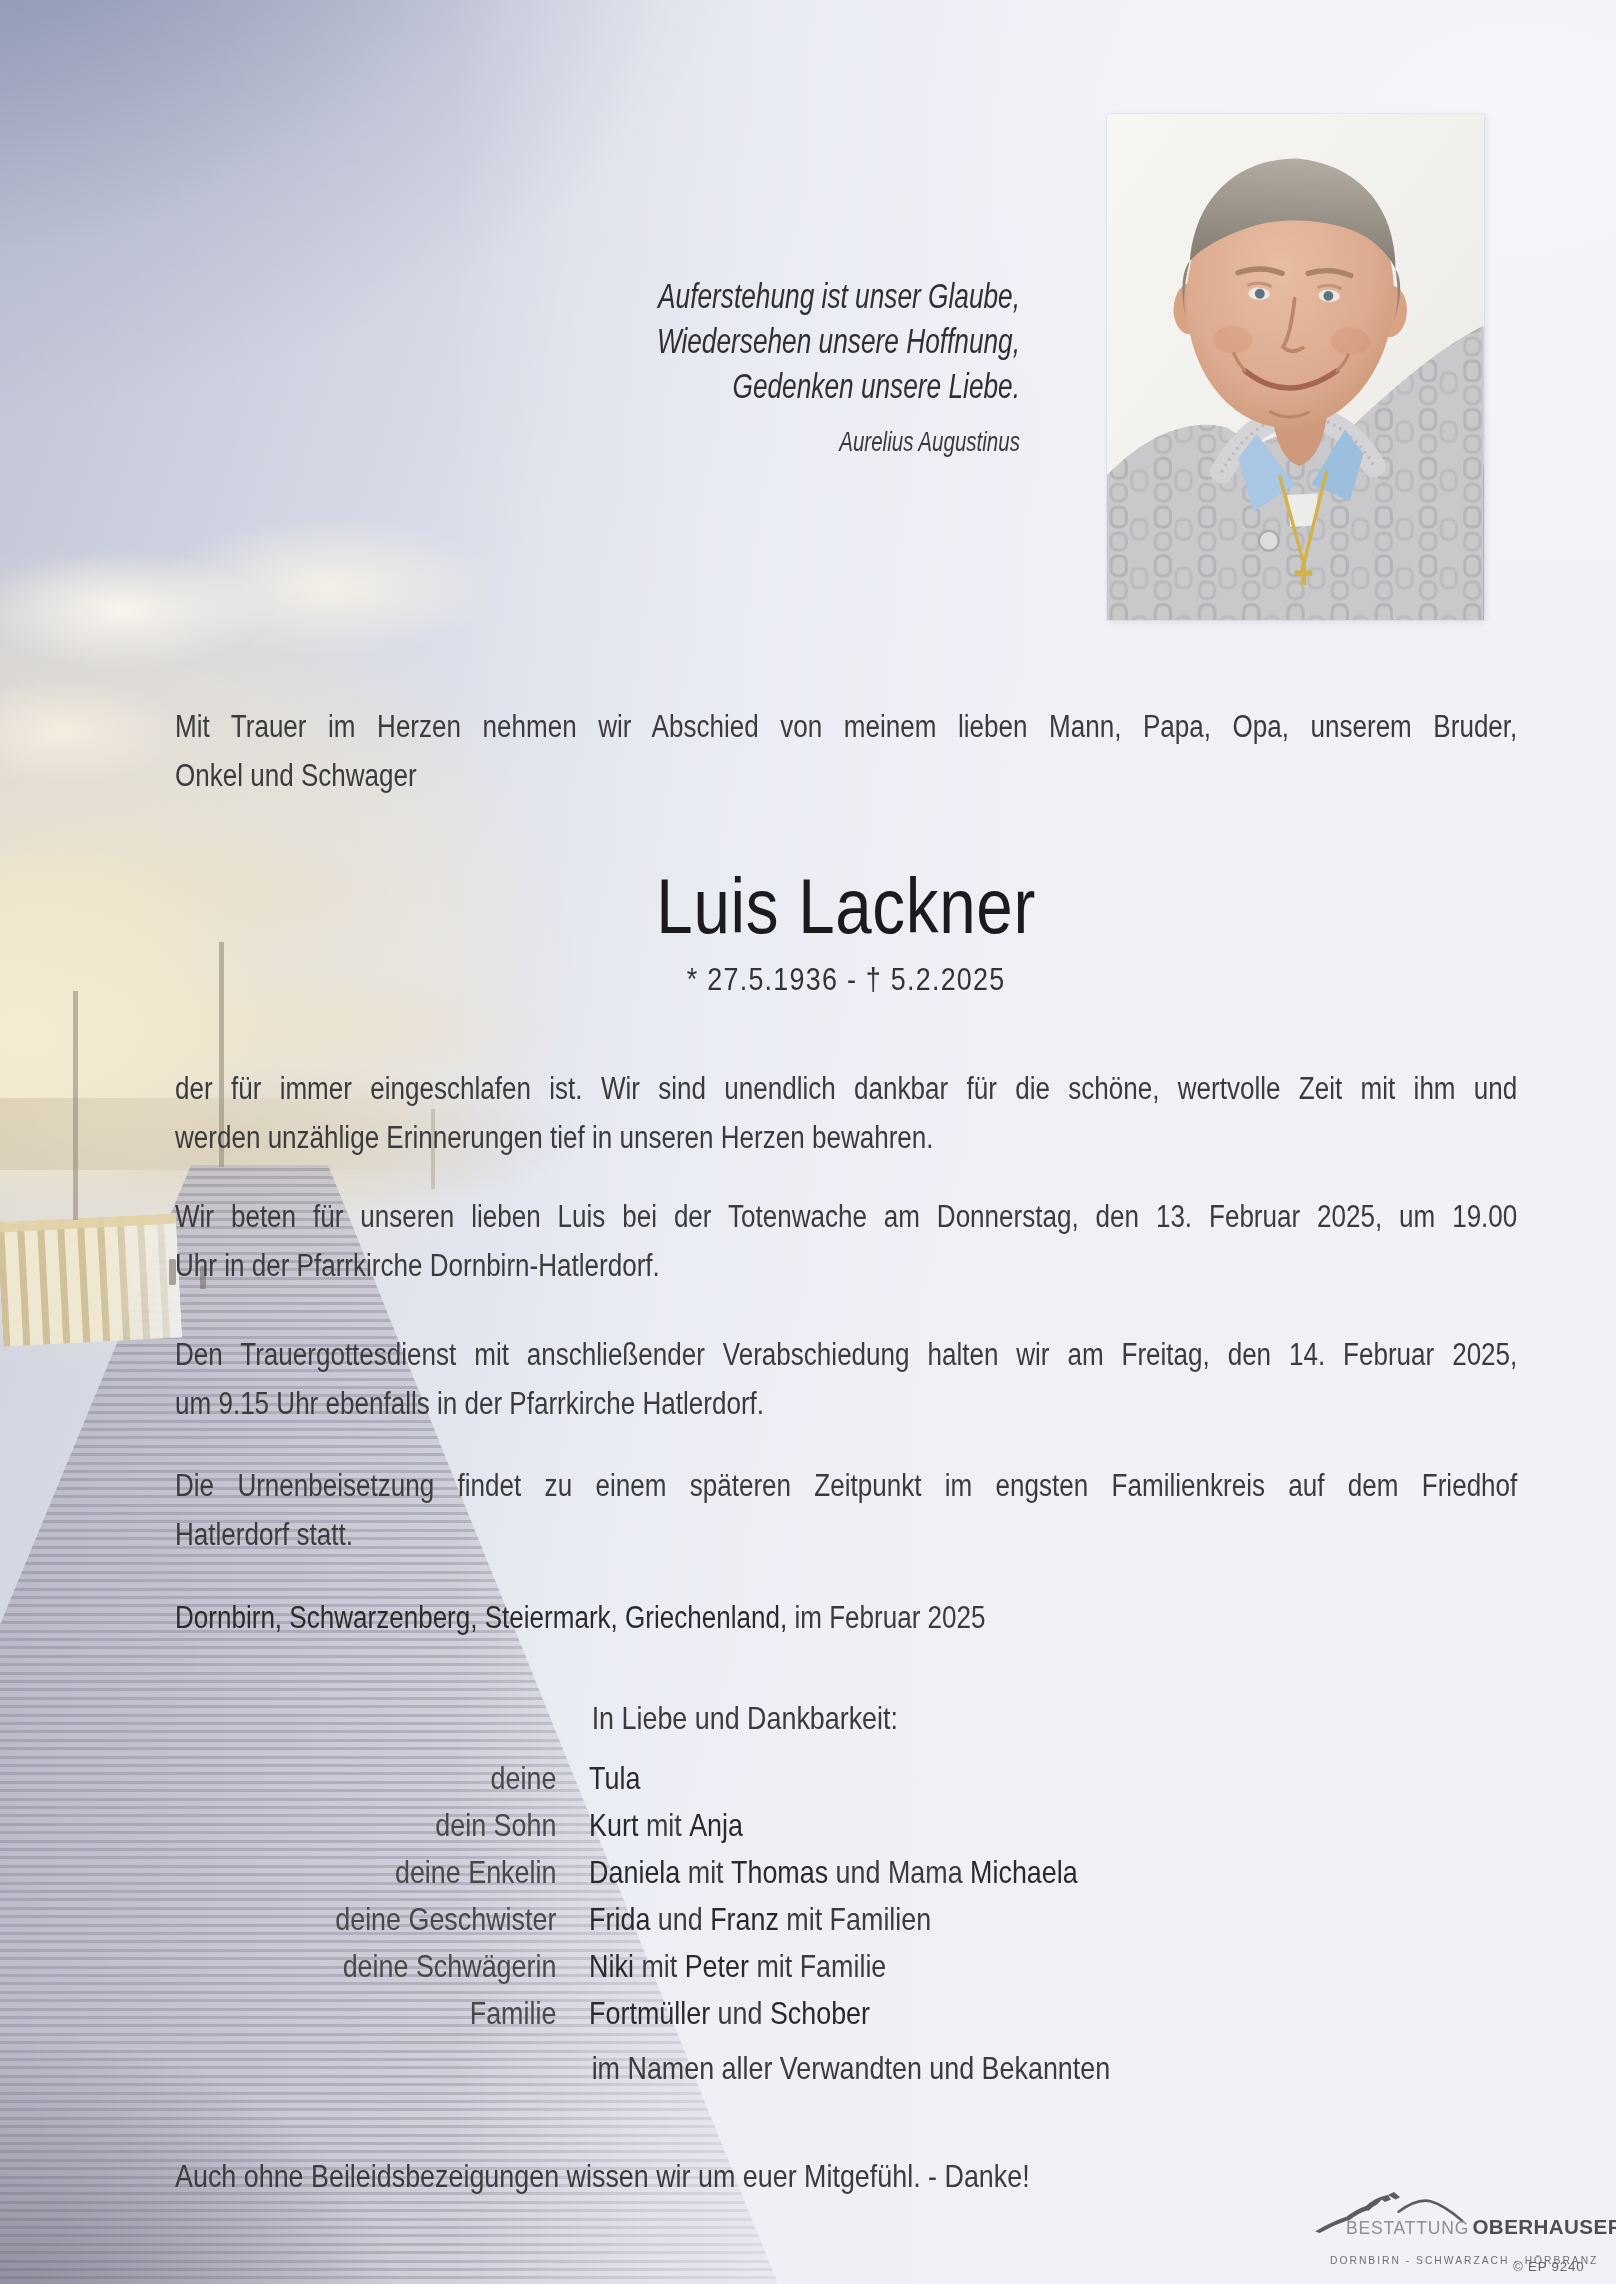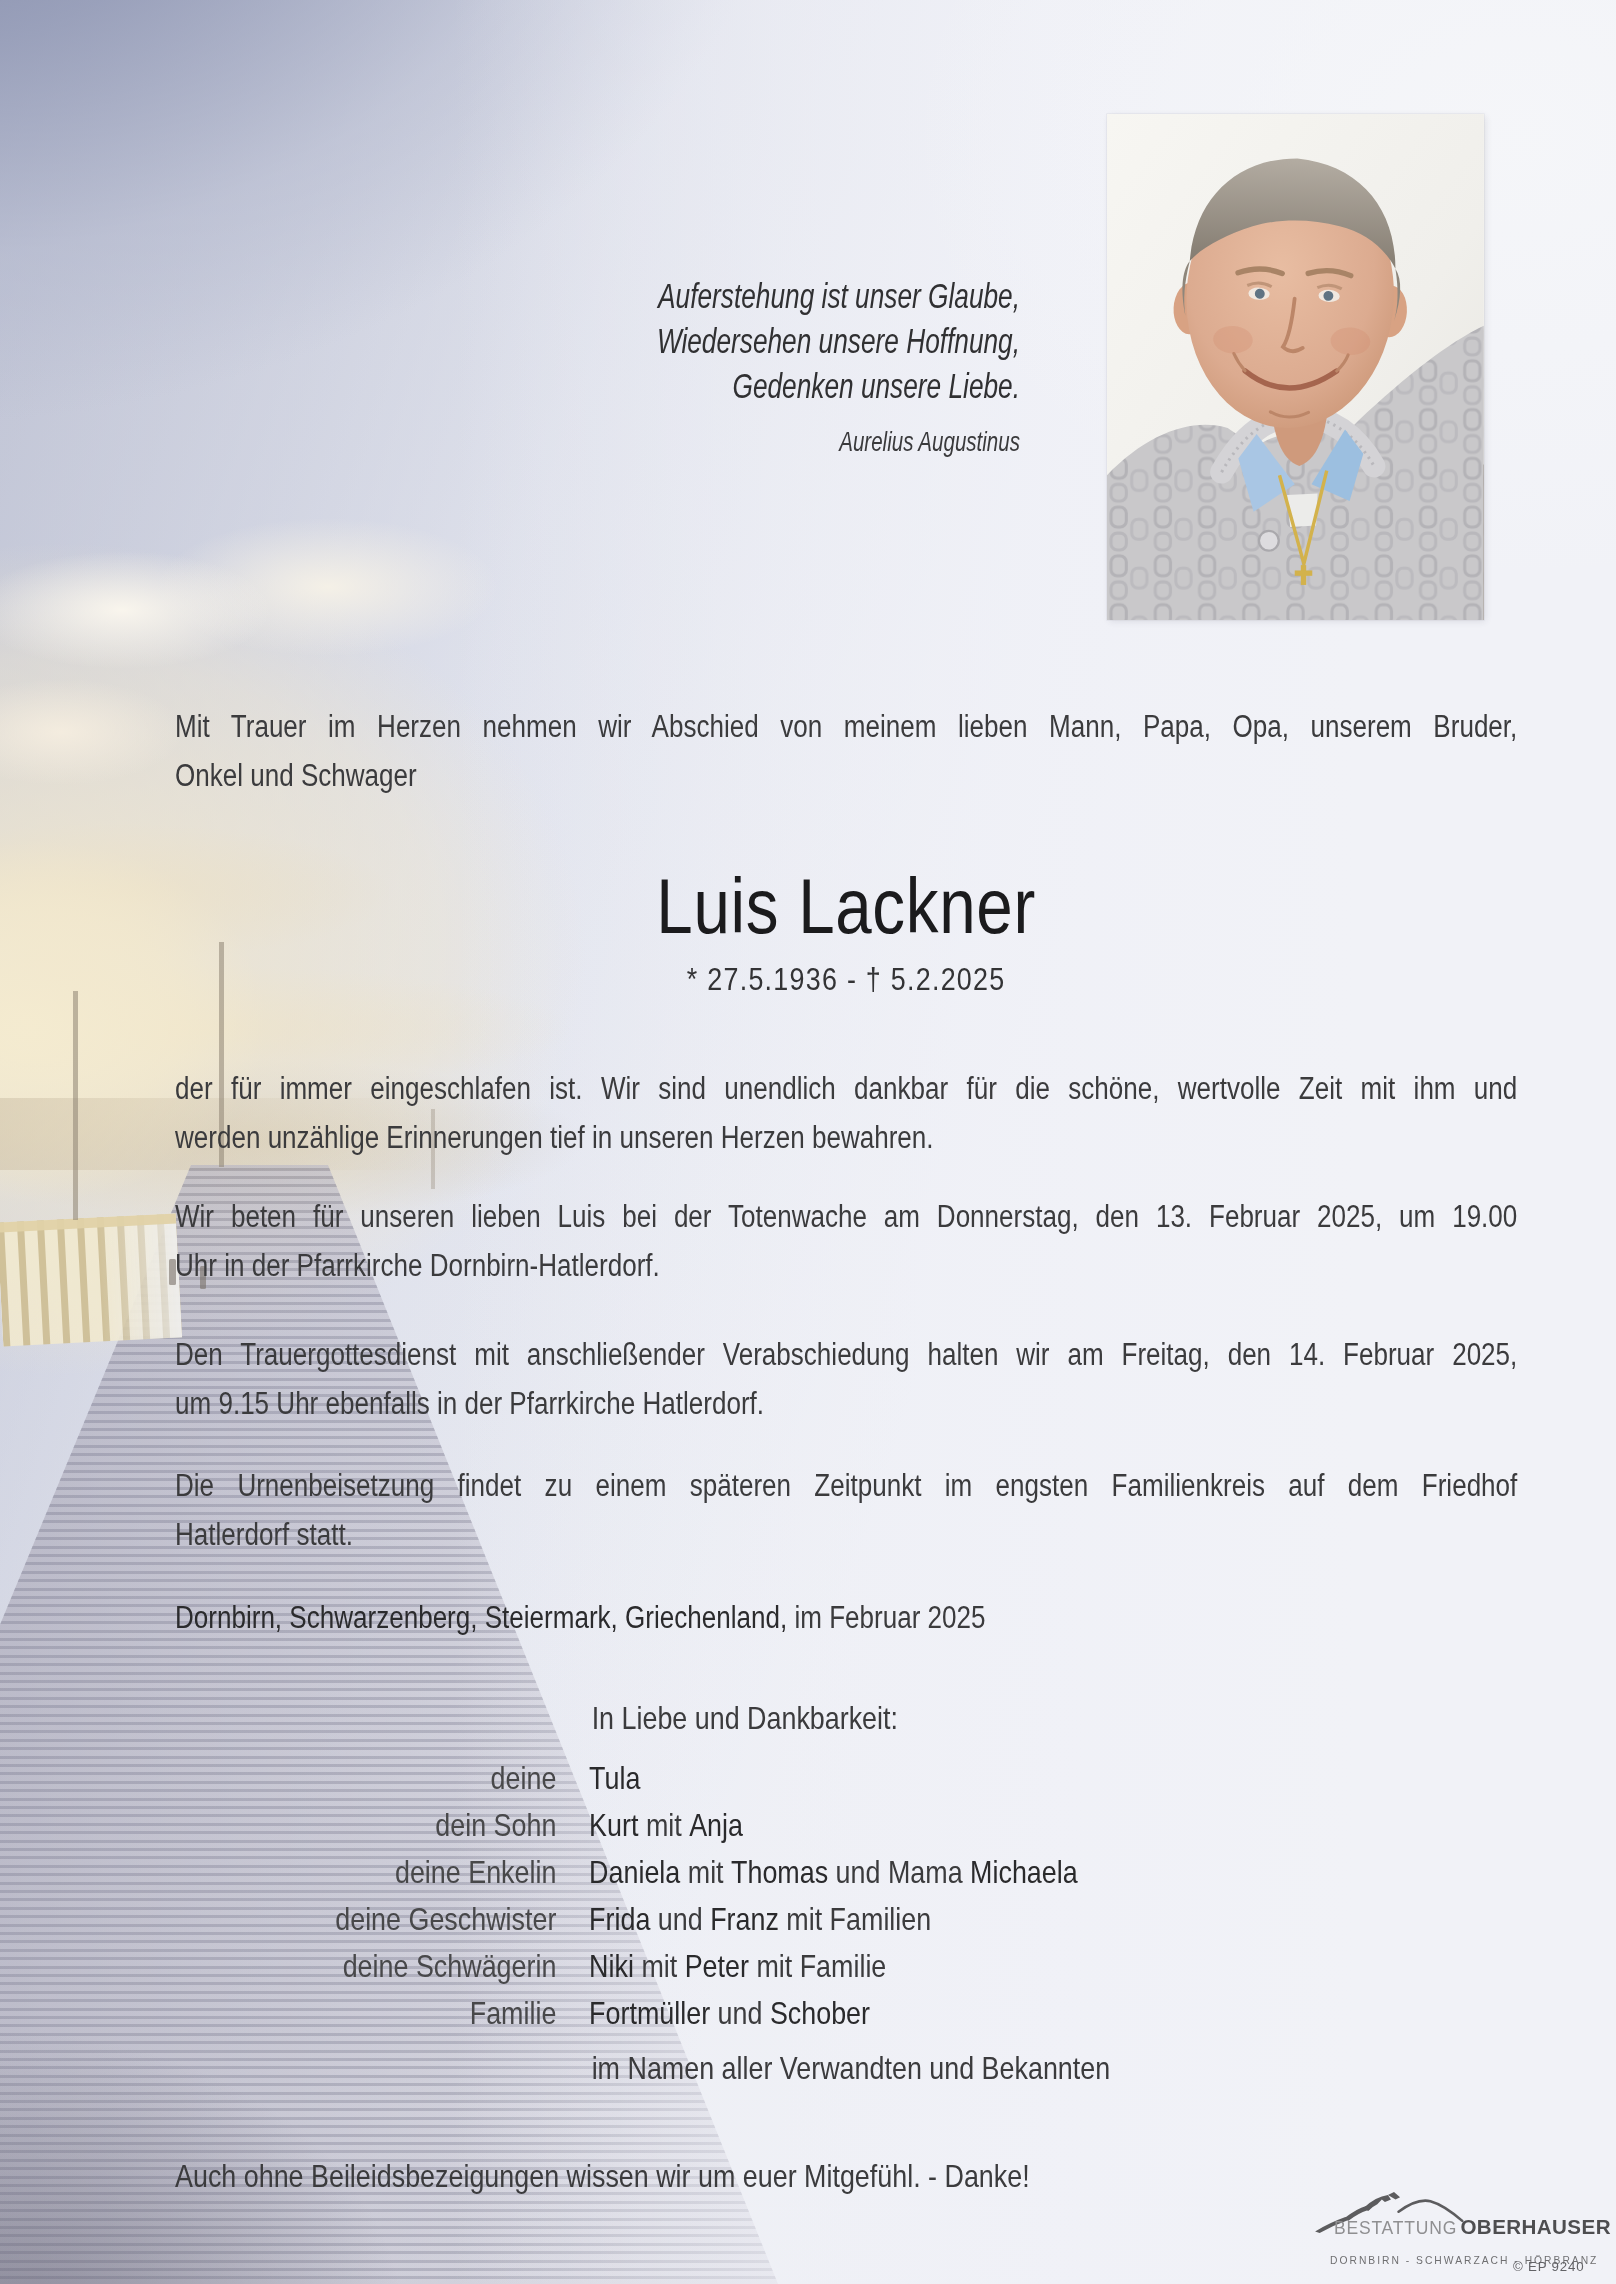--- a/index.html
+++ b/index.html
@@ -86,21 +86,21 @@
   .dates{font-size:32px;line-height:46px;letter-spacing:1.5px;color:#333335;text-align:center;}
   .place-bold{font-weight:500;color:#2b2b2d;}
   .closing-indent{padding-left:496px;}
   .frow{display:flex;line-height:47px;}
   .flabel{width:454px;text-align:right;flex:0 0 454px;color:#48484a;}
   .fval{margin-left:39px;}
   .fval .nm{font-weight:500;color:#2a2a2c;}
   
   .footer{position:absolute;left:1330px;top:2180px;width:259px;}
   .mountain{position:absolute;left:-17px;top:9.1px;width:162px;height:44px;}
-  .brand{position:absolute;left:4px;top:35px;width:259px;text-align:center;white-space:nowrap;}
+  .brand{position:absolute;left:16px;top:35px;width:259px;text-align:center;white-space:nowrap;}
   .brand-light{font-size:17.5px;letter-spacing:0.8px;color:#8f8f91;font-weight:300;}
   .brand-bold{font-size:20.6px;font-weight:700;color:#4e4e50;letter-spacing:0.4px;}
   .locations{position:absolute;left:0;top:75px;width:259px;text-align:center;font-size:10.3px;letter-spacing:2px;color:#6f6f71;font-weight:400;white-space:nowrap;}
   .code{position:absolute;right:4.6px;top:79px;font-size:13.3px;font-weight:400;color:#636367;letter-spacing:0.8px;}
 </style>
 </head>
 <body>
 
 <div class="page">
 

